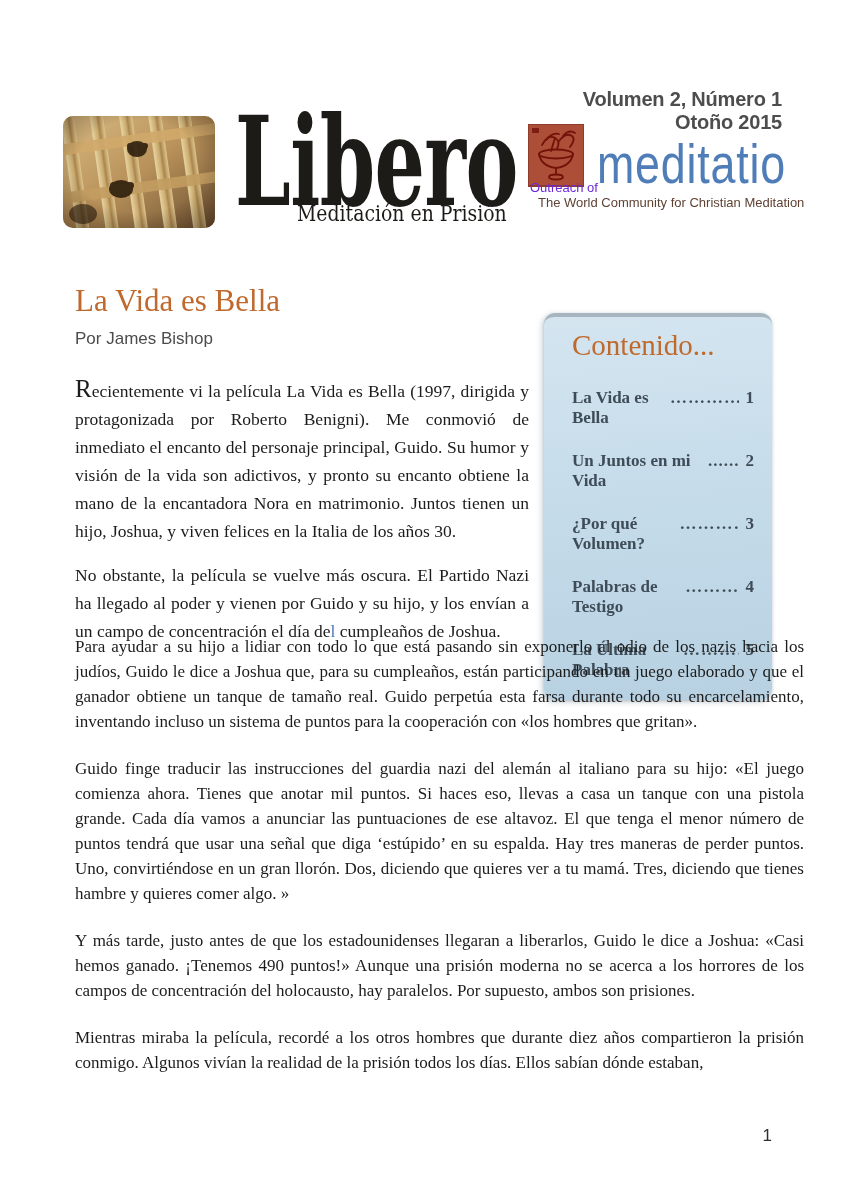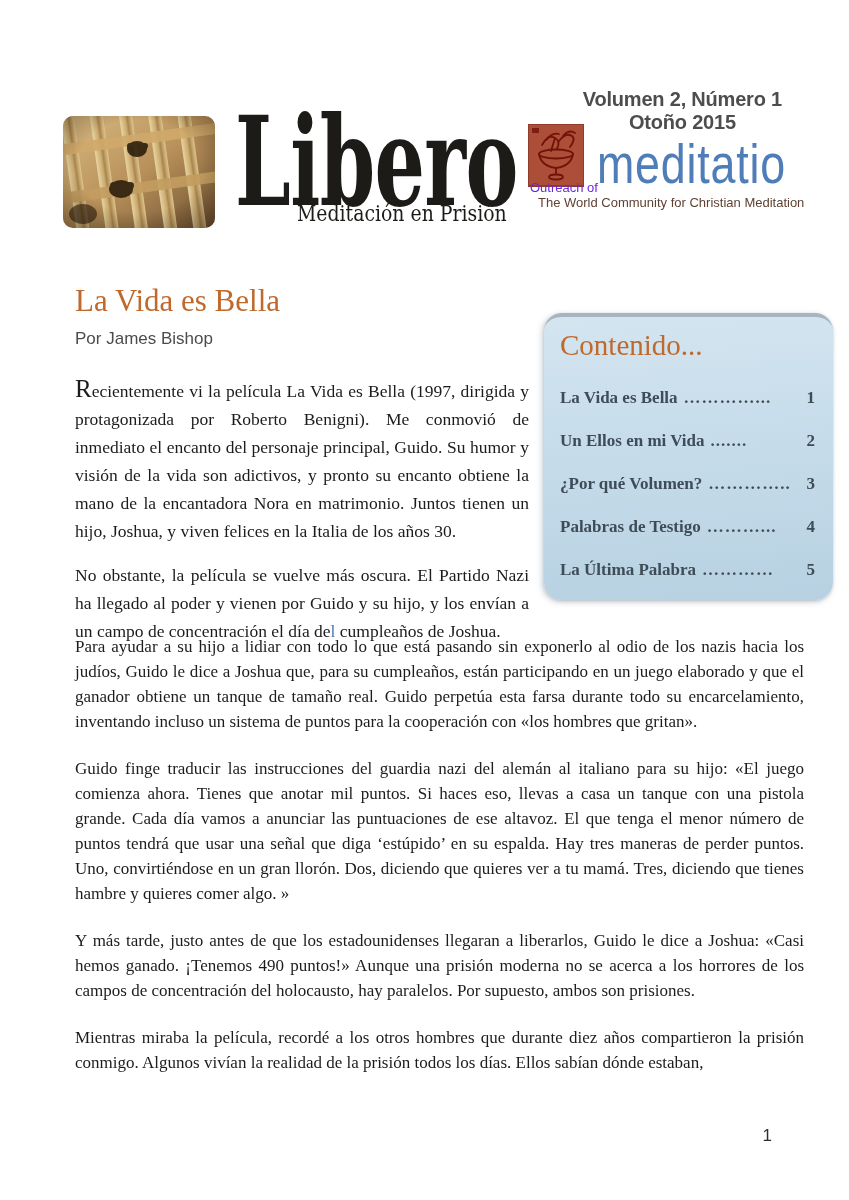--- a/index.html
+++ b/index.html
@@ -1,20 +1,20 @@
 <!DOCTYPE html>
 <html><head>
 <meta charset="utf-8">
 <style>
   html,body{margin:0;padding:0;background:#ffffff;}
   .page{position:relative;width:849px;height:1200px;background:#ffffff;overflow:hidden;
         font-family:"Liberation Serif",serif;color:#1c1c1c;}
 
   
-  .issue{position:absolute;top:88px;right:67px;text-align:center;
+  .issue{position:absolute;top:88px;right:67px;text-align:right;
          font-family:"Liberation Sans",sans-serif;font-weight:bold;font-size:20px;
          line-height:23px;color:#4d4d4d;letter-spacing:-0.2px;margin-left:36px;}
   .photo{position:absolute;left:63px;top:116px;width:152px;height:112px;border-radius:10px;}
   .libero{position:absolute;left:235px;top:100px;font-family:"DejaVu Serif",serif;
           font-weight:bold;font-size:124px;line-height:124px;color:#1d1b18;
           letter-spacing:-1px;transform:scaleX(.64);transform-origin:0 0;white-space:nowrap;}
   .subtitle{position:absolute;left:297px;top:200px;font-family:"DejaVu Serif",serif;
             font-size:23px;line-height:27px;color:#1d1b18;transform:scaleX(.82);
             transform-origin:0 0;white-space:nowrap;}
   .medicon{position:absolute;left:528px;top:124px;width:56px;height:64px;}
@@ -29,22 +29,22 @@
   
   .col-left{position:absolute;left:75px;top:283px;width:454px;}
   .col-left h1{margin:0 0 10px 0;font-size:31px;line-height:36px;font-weight:normal;color:#bf692d;}
   .byline{font-family:"Liberation Sans",sans-serif;font-size:17px;line-height:20px;
           color:#4c4c4c;margin:0 0 26px 0;}
   .col-left p{margin:12px 0 16px 0;font-size:17.5px;line-height:28px;text-align:justify;}
   .lead::first-letter{font-size:25px;}
   .linkchar{color:#4a7ab5;}
 
   
-  .toc{position:absolute;left:544px;top:313px;width:289px;box-sizing:border-box;
-       padding:8px 18px 20px 16px;border-radius:18px;border-top:4px solid #a6b5bf;
+  .toc{position:absolute;left:544px;top:313px;width:228px;box-sizing:border-box;
+       padding:8px 18px 20px 28px;border-radius:11px;border-top:4px solid #a6b5bf;
        background:linear-gradient(176deg,#d4e5f0 0%,#c6dcea 45%,#b7d1e2 100%);
        box-shadow:-2px 2px 6px rgba(90,110,125,.30),0 1px 3px rgba(90,110,125,.25);}
   .toc-title{font-size:29px;line-height:40px;color:#bf692d;}
   .toc-row{display:flex;align-items:baseline;margin-top:23px;font-weight:bold;
            font-size:17px;line-height:20px;color:#3e4c57;}
   .toc-leader{margin-left:6px;flex:1 1 auto;overflow:hidden;white-space:nowrap;letter-spacing:1px;}
   .toc-page{margin-left:auto;padding-left:7px;}
 
   
   .col-full{position:absolute;left:75px;top:634px;width:729px;}
@@ -132,21 +132,21 @@
   </div>
 
   <aside class="toc">
     <div class="toc-title">Contenido...</div>
     <div class="toc-row">
       <span>La Vida es Bella</span>
       <span class="toc-leader">…………...</span>
       <span class="toc-page">1</span>
     </div>
     <div class="toc-row">
-      <span>Un Ellos en mi Vida</span>
+      <span>Un Juntos en mi Vida</span>
       <span class="toc-leader">.......</span>
       <span class="toc-page">2</span>
     </div>
     <div class="toc-row">
       <span>¿Por qué Volumen?</span>
       <span class="toc-leader">…………..</span>
       <span class="toc-page">3</span>
     </div>
     <div class="toc-row">
       <span>Palabras de Testigo</span>

